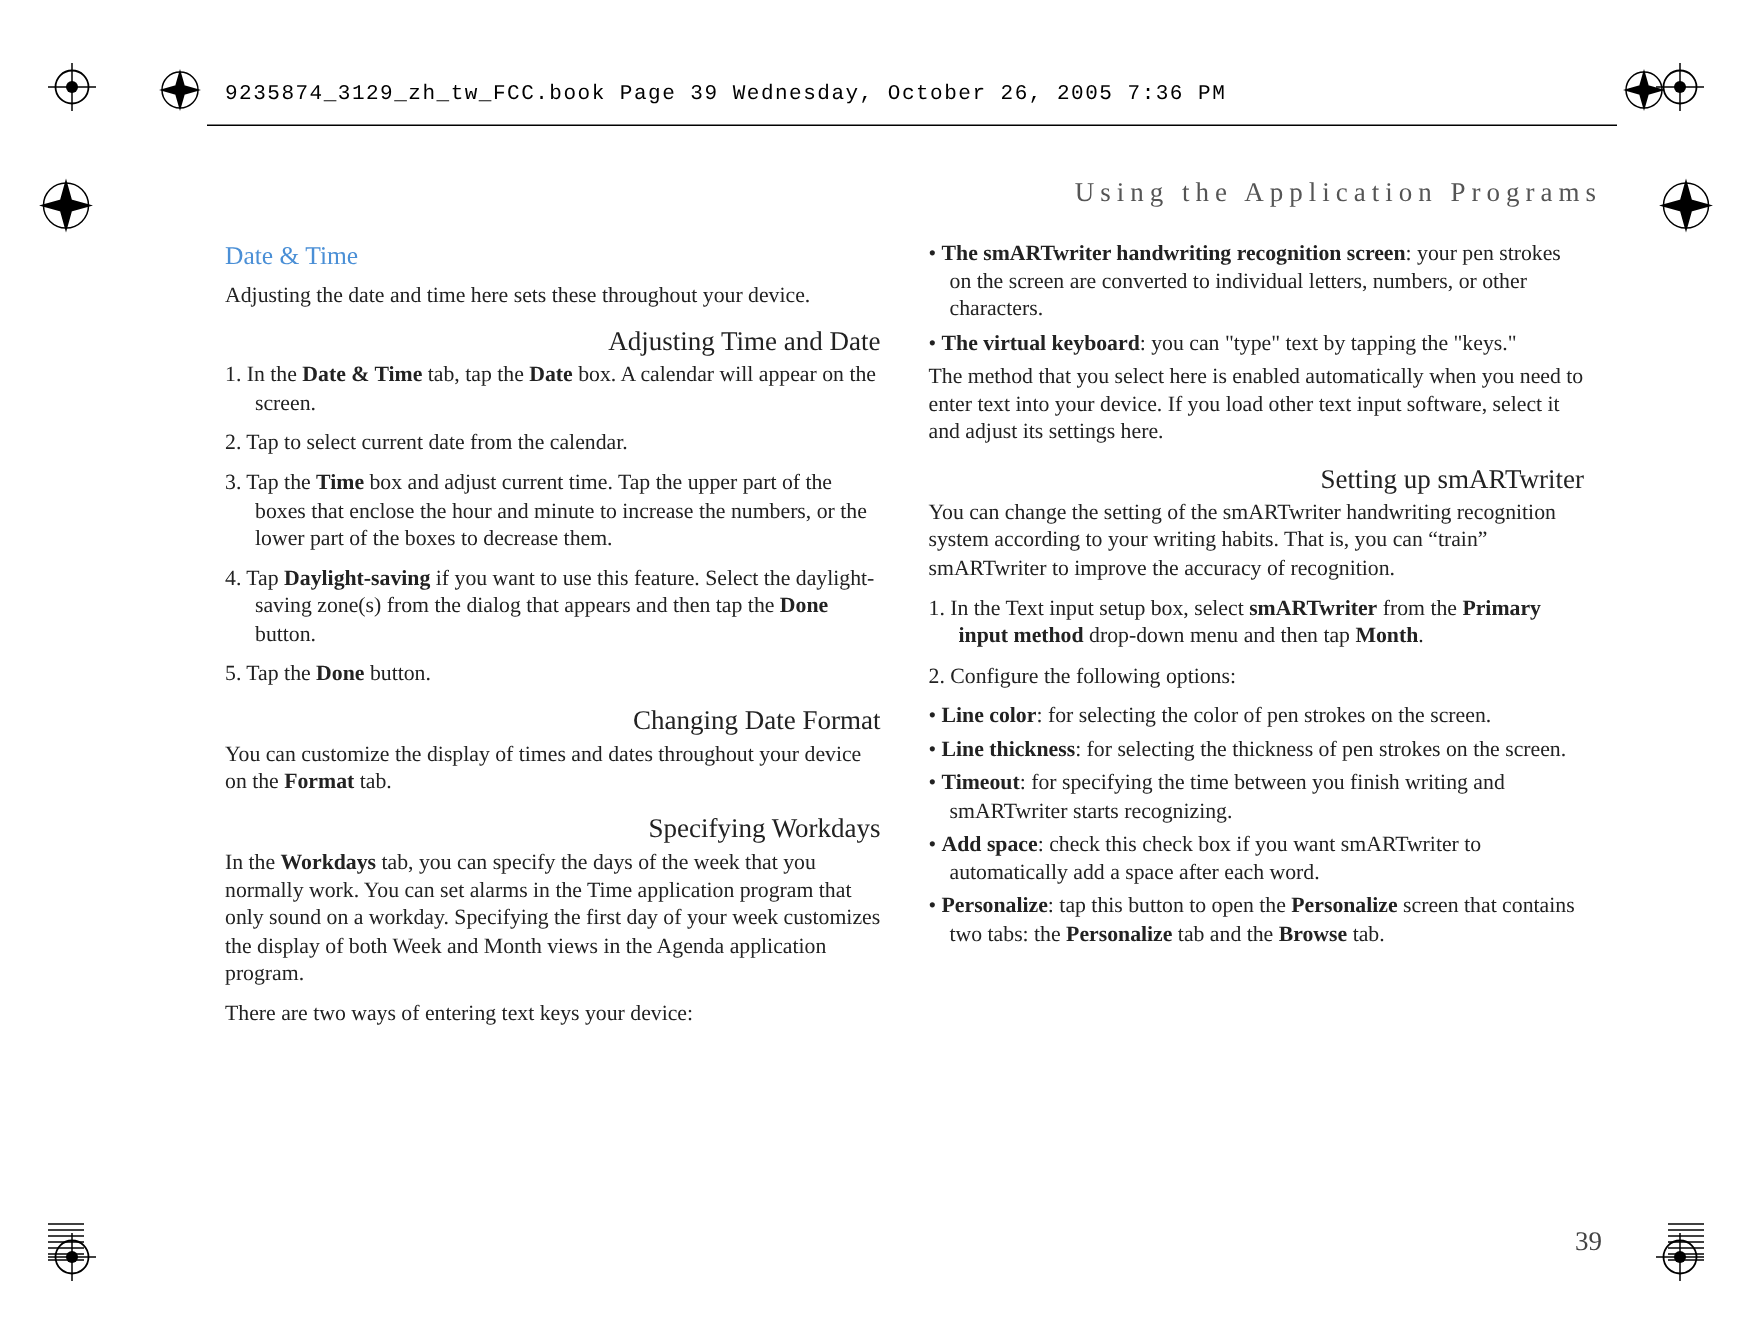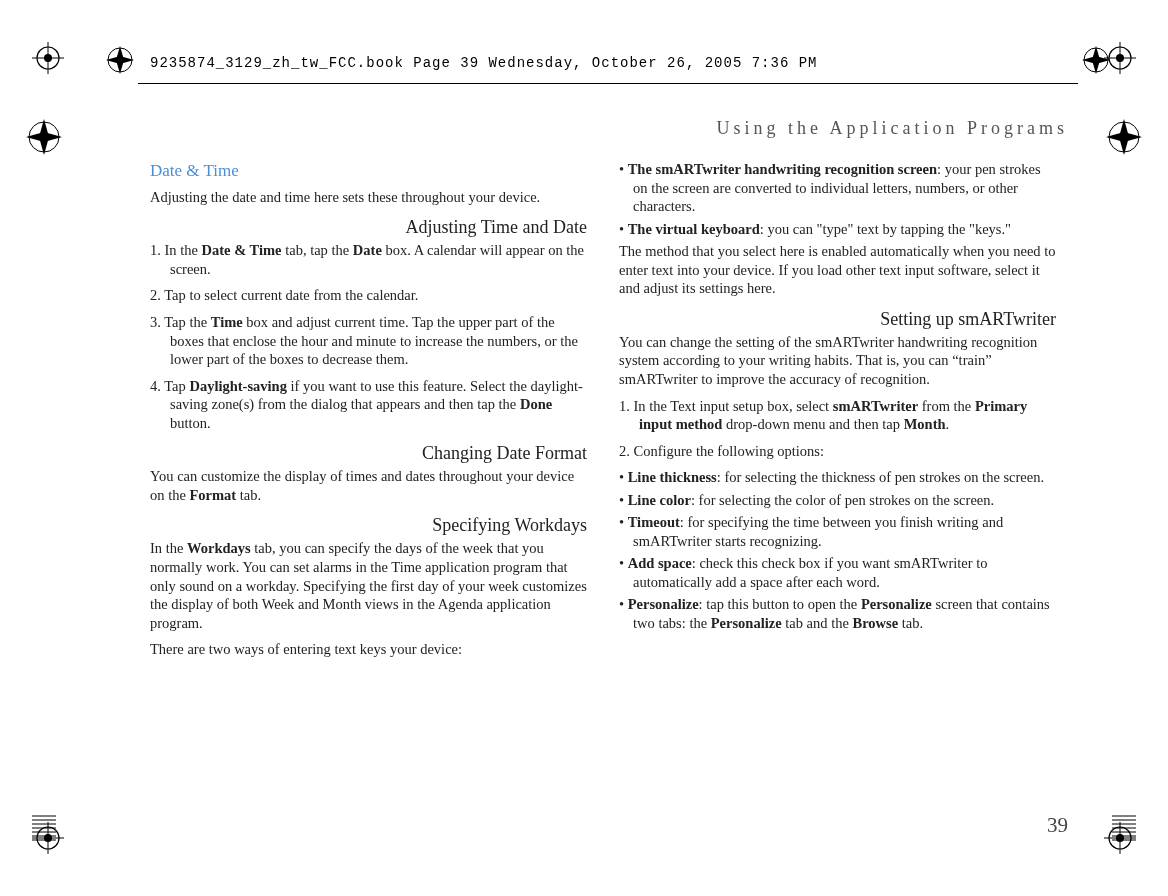--- a/index.html
+++ b/index.html
@@ -121,21 +121,21 @@
     text-align: right;
   }
   p { margin: 0 0 8px 0; }
   .step { margin: 0 0 8px 0; padding-left: 20px; text-indent: -20px; }
   .bullet { margin: 0 0 4px 0; padding-left: 14px; text-indent: -14px; }
   .b { font-weight: bold; }
   .page-num {
     position: absolute;
     bottom: -2px;
     right: 0;
-    font-size: 21px;
+    font-size: 18px;
     color: #444;
   }
 </style>
 </head>
 <body>
 
 <div class="crop-mark cm-tl"><svg viewBox="0 0 32 32">
       <circle cx="16" cy="16" r="11" fill="none" stroke="#000" stroke-width="1.2"></circle>
       <circle cx="16" cy="16" r="4" fill="#000"></circle>
       <line x1="16" y1="0" x2="16" y2="32" stroke="#000"></line>
@@ -209,20 +209,21 @@
   <div class="columns">
     <div class="col">
       <div class="h-blue">Date &amp; Time</div>
       <p>Adjusting the date and time here sets these throughout your device.</p>
 
       <div class="h-bold">Adjusting Time and Date</div>
       <p class="step"><span>1. In the </span><span class="b">Date &amp; Time</span><span> tab, tap the </span><span class="b">Date</span><span> box. A calendar will appear on the screen.</span></p>
       <p class="step">2. Tap to select current date from the calendar.</p>
       <p class="step"><span>3. Tap the </span><span class="b">Time</span><span> box and adjust current time. Tap the upper part of the boxes that enclose the hour and minute to increase the numbers, or the lower part of the boxes to decrease them.</span></p>
       <p class="step"><span>4. Tap </span><span class="b">Daylight-saving</span><span> if you want to use this feature. Select the daylight-saving zone(s) from the dialog that appears and then tap the </span><span class="b">Done</span><span> button.</span></p>
+      <p class="step"><span>5. Tap the </span><span class="b">Done</span><span> button.</span></p>
 
       <div class="h-bold">Changing Date Format</div>
       <p><span>You can customize the display of times and dates throughout your device on the </span><span class="b">Format</span><span> tab.</span></p>
 
       <div class="h-bold">Specifying Workdays</div>
       <p><span>In the </span><span class="b">Workdays</span><span> tab, you can specify the days of the week that you normally work. You can set alarms in the Time application program that only sound on a workday. Specifying the first day of your week customizes the display of both Week and Month views in the Agenda application program.</span></p>
 
       <p>There are two ways of entering text keys your device:</p>
     </div>
 
@@ -230,22 +231,22 @@
       <p class="bullet"><span>• </span><span class="b">The smARTwriter handwriting recognition screen</span><span>: your pen strokes on the screen are converted to individual letters, numbers, or other characters.</span></p>
       <p class="bullet"><span>• </span><span class="b">The virtual keyboard</span><span>: you can "type" text by tapping the "keys."</span></p>
       <p>The method that you select here is enabled automatically when you need to enter text into your device. If you load other text input software, select it and adjust its settings here.</p>
 
       <div class="h-bold">Setting up smARTwriter</div>
       <p>You can change the setting of the smARTwriter handwriting recognition system according to your writing habits. That is, you can “train” smARTwriter to improve the accuracy of recognition.</p>
 
       <p class="step"><span>1. In the Text input setup box, select </span><span class="b">smARTwriter</span><span> from the </span><span class="b">Primary input method</span><span> drop-down menu and then tap </span><span class="b">Month</span><span>.</span></p>
       <p class="step">2. Configure the following options:</p>
 
+      <p class="bullet"><span>• </span><span class="b">Line color</span><span>: for selecting the color of pen strokes on the screen.</span></p>
       <p class="bullet"><span>• </span><span class="b">Line thickness</span><span>: for selecting the thickness of pen strokes on the screen.</span></p>
-      <p class="bullet"><span>• </span><span class="b">Line color</span><span>: for selecting the color of pen strokes on the screen.</span></p>
       <p class="bullet"><span>• </span><span class="b">Timeout</span><span>: for specifying the time between you finish writing and smARTwriter starts recognizing.</span></p>
       <p class="bullet"><span>• </span><span class="b">Add space</span><span>: check this check box if you want smARTwriter to automatically add a space after each word.</span></p>
       <p class="bullet"><span>• </span><span class="b">Personalize</span><span>: tap this button to open the </span><span class="b">Personalize</span><span> screen that contains two tabs: the </span><span class="b">Personalize</span><span> tab and the </span><span class="b">Browse</span><span> tab.</span></p>
     </div>
   </div>
 
   <div class="page-num">39</div>
 </div>
 
 </body></html>

